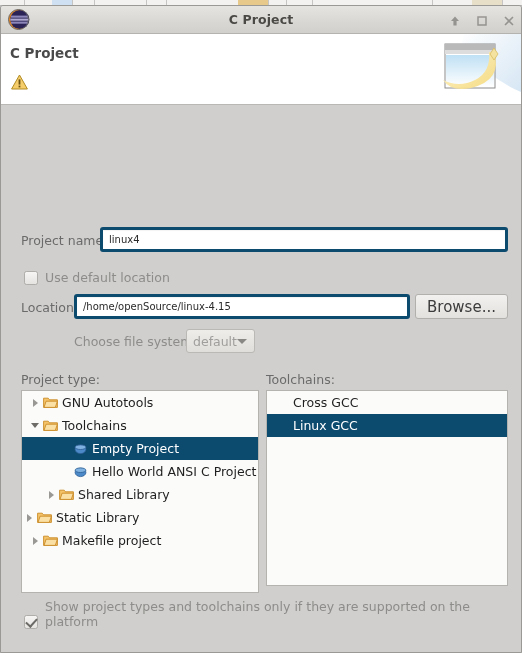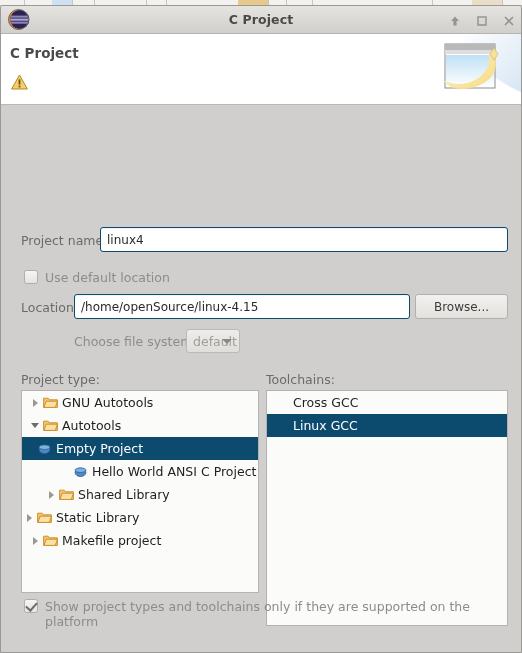--- a/index.html
+++ b/index.html
@@ -94,37 +94,37 @@
   .lbl {
     position: absolute;
     font-size: 12.5px;
     color: #6b6b6b;
   }
   .lbl.dim { color: #8d8c8a; }
 
   .textfield {
     position: absolute;
     background: #ffffff;
-    border: 1px solid #0c4a6e;
+    border: 3px solid #0c4a6e;
     border-radius: 3px;
     box-sizing: border-box;
-    font-size: 12px;
+    font-size: 10px;
     color: #2a2a2a;
     display: flex; align-items: center;
     padding-left: 6px;
     box-shadow: inset 0 1px 1px rgba(0,0,0,0.05);
   }
 
   .btn {
     position: absolute;
     background: linear-gradient(to bottom, #f2f1ef 0%, #e3e1de 100%);
     border: 1px solid #b2b0ad;
     border-radius: 3px;
     box-sizing: border-box;
-    font-size: 12px;
+    font-size: 15px;
     color: #3c3c3c;
     display: flex; align-items: center; justify-content: center;
   }
 
   .combo {
     position: absolute;
     background: linear-gradient(to bottom, #eeedea 0%, #e0dedb 100%);
     border: 1px solid #bbb9b6;
     border-radius: 3px;
     box-sizing: border-box;
@@ -137,21 +137,21 @@
   .combo .arrow {
     position: absolute; right: 7px; top: 50%;
     width: 0; height: 0; margin-top: -2px;
     border-left: 5px solid transparent;
     border-right: 5px solid transparent;
     border-top: 5px solid #8a8885;
   }
 
   .checkrow {
     position: absolute;
-    display: flex; align-items: flex-start;
+    display: flex; align-items: flex-end;
     font-size: 12.5px;
   }
   .cbox {
     width: 14px; height: 14px;
     border: 1px solid #b0aeab;
     border-radius: 2.5px;
     background: linear-gradient(to bottom, #f6f5f3, #e6e4e1);
     box-sizing: border-box;
     margin-right: 7px;
     position: relative;
@@ -302,21 +302,21 @@
 
       <div class="lbl" style="left:20px; top:195px;">Location:</div>
       <div class="textfield" style="left:73px; top:189px; width:336px; height:25px;">
         <span>/home/openSource/linux-4.15</span>
       </div>
       <div class="btn" style="left:414px; top:189px; width:93px; height:25px;">
         <span>Browse...</span>
       </div>
 
       <div class="lbl dim" style="left:73px; top:229px;">Choose file system:</div>
-      <div class="combo" style="left:185px; top:224px; width:54px; height:24px;">
+      <div class="combo" style="left:185px; top:224px; width:69px; height:24px;">
         <span>default</span>
         <span class="arrow"></span>
       </div>
 
       <div class="lbl" style="left:20px; top:267px;">Project type:</div>
       <div class="panel" style="left:20px; top:285px; width:238px; height:203px;" id="project-type-panel">
           <div class="row" style="padding-left: 6px;">
             <span class="twisty">
               <span class="tri-r"></span>
             </span>
@@ -331,23 +331,23 @@
           <div class="row" style="padding-left: 6px;">
             <span class="twisty">
               <span class="tri-d"></span>
             </span>
             <span class="ticon">
               <svg width="15" height="13" viewBox="0 0 15 13">
                 <path d="M0.6 2.2 h4.6 l1.3 1.6 h7.9 v7.6 h-13.8 z" fill="#f5c46a" stroke="#c98a26" stroke-width="0.9"></path>
                 <path d="M3.1 5.2 h11.3 l-2.1 6.2 h-11.3 z" fill="#fbe0a6" stroke="#c98a26" stroke-width="0.9"></path>
               </svg>
             </span>
-            <span style="margin-left: 3px;">Autotools</span>
-          </div>
-          <div class="row sel" style="">
+            <span style="margin-left: 3px;">Toolchains</span>
+          </div>
+          <div class="row sel" style="padding-left: 36px;">
             <span class="twisty"></span>
             <span class="ticon">
               <svg width="13" height="13" viewBox="0 0 13 13">
                 <ellipse cx="6.5" cy="7.4" rx="5.4" ry="4.2" fill="#4b89c8" stroke="#2f5f94" stroke-width="0.8"></ellipse>
                 <ellipse cx="6.5" cy="5.2" rx="5.4" ry="2.3" fill="#7fb2e0" stroke="#2f5f94" stroke-width="0.8"></ellipse>
               </svg>
             </span>
             <span style="margin-left: 3px;">Empty Project</span>
           </div>
           <div class="row" style="padding-left: 36px;">
@@ -392,21 +392,21 @@
               <svg width="15" height="13" viewBox="0 0 15 13">
                 <path d="M0.6 2.2 h4.6 l1.3 1.6 h7.9 v7.6 h-13.8 z" fill="#f5c46a" stroke="#c98a26" stroke-width="0.9"></path>
                 <path d="M3.1 5.2 h11.3 l-2.1 6.2 h-11.3 z" fill="#fbe0a6" stroke="#c98a26" stroke-width="0.9"></path>
               </svg>
             </span>
             <span style="margin-left: 3px;">Makefile project</span>
           </div>
         </div>
 
       <div class="lbl" style="left:265px; top:267px;">Toolchains:</div>
-      <div class="panel" style="left:265px; top:285px; width:242px; height:236px;" id="toolchains-panel">
+      <div class="panel" style="left:265px; top:285px; width:242px; height:196px;" id="toolchains-panel">
           <div class="row" style="padding-left: 26px;">
             <span>Cross GCC</span>
           </div>
           <div class="row sel" style="padding-left: 26px;">
             <span>Linux GCC</span>
           </div>
         </div>
 
       <div class="checkrow" style="left:23px; top:494px;">
         <span class="cbox checked"></span>

